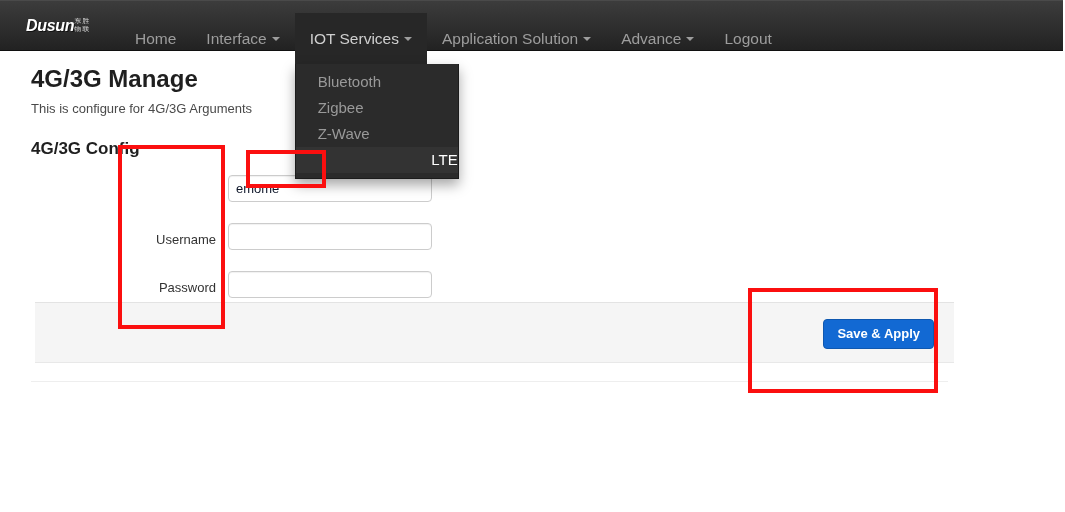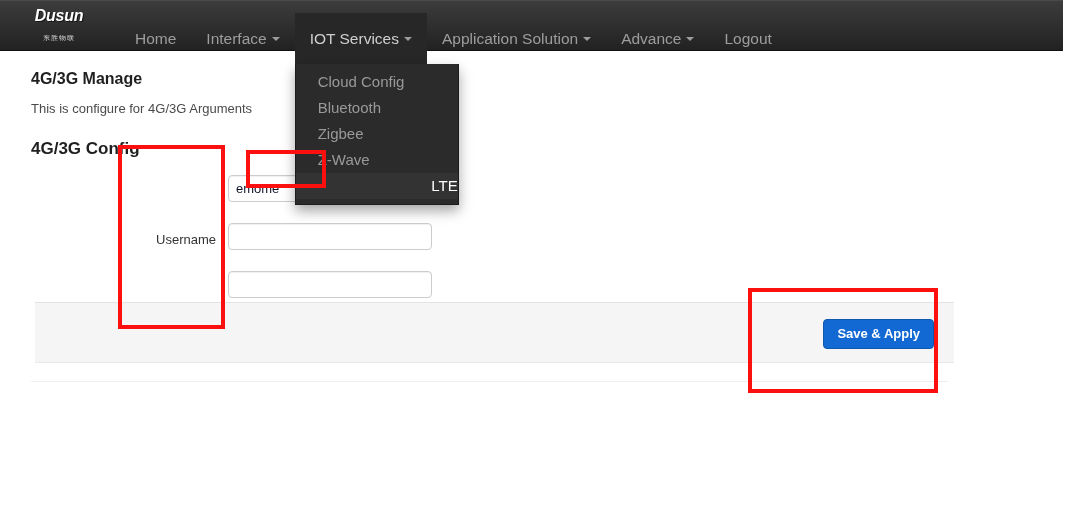--- a/index.html
+++ b/index.html
@@ -22,21 +22,20 @@
   }
   .nav-inner {
     position: relative;
     height: 100%;
   }
   .brand {
     position: absolute;
     left: 26px; top: 7px;
     width: 66px; height: 34px;
     display: flex;
-    flex-direction: column;
     align-items: center;
     justify-content: space-between;
     text-decoration: none;
   }
   .brand-main {
     font-size: 16px;
     font-weight: bold;
     font-style: italic;
     color: #ffffff;
     letter-spacing: -0.3px;
@@ -120,21 +119,21 @@
 
   
   .container {
     position: absolute;
     left: 31px; top: 51px;
     width: 920px;
   }
   .page-title {
     margin: 0;
     padding-top: 14px;
-    font-size: 16px;
+    font-size: 24px;
     font-weight: bold;
     color: #1f1f1f;
     line-height: 28px;
   }
   .page-sub {
     margin: 8px 0 0 0;
     font-size: 13px;
     color: #4a4a4a;
     line-height: 16px;
   }
@@ -250,23 +249,20 @@
         </a>
       </li>
 
       <li class="nav-item open">
         <a class="nav-link" href="#">
           <span>IOT Services</span>
           <span class="caret"></span>
         </a>
         <ul class="dropdown-menu">
           <li>
-            <a class="dropdown-item" href="#">Cloud Config</a>
-          </li>
-          <li>
             <a class="dropdown-item" href="#">Bluetooth</a>
           </li>
           <li>
             <a class="dropdown-item" href="#">Zigbee</a>
           </li>
           <li>
             <a class="dropdown-item" href="#">Z-Wave</a>
           </li>
           <li>
             <a class="dropdown-item active" href="#">LTE</a>
@@ -309,20 +305,21 @@
     <div class="form-row">
       <input class="form-input" type="text" value="emome" style="">
     </div>
 
     <div class="form-row">
       <label class="form-label">Username</label>
       <input class="form-input" type="text" value="" style="">
     </div>
 
     <div class="form-row">
+      <label class="form-label">Password</label>
       <input class="form-input" type="text" value="" style="">
     </div>
 
   </div>
 
   <div class="action-panel">
     <button class="btn-primary">Save &amp; Apply</button>
   </div>
 
   <div class="bottom-rule"></div>

